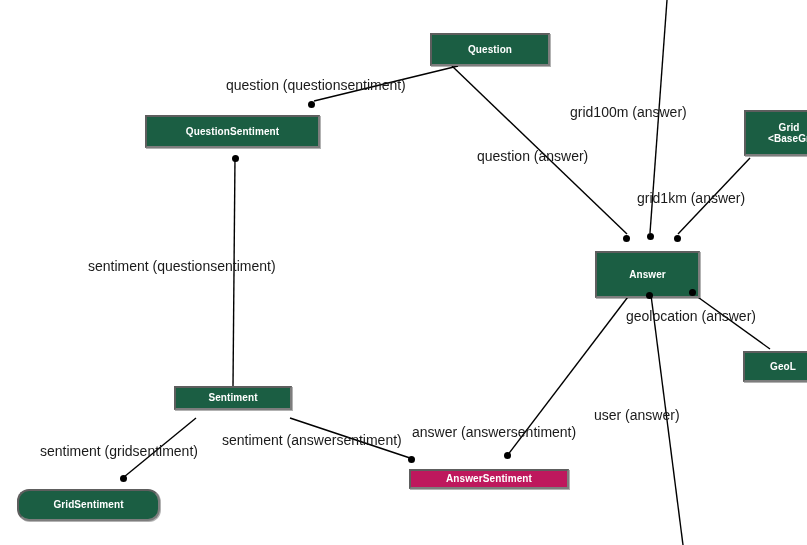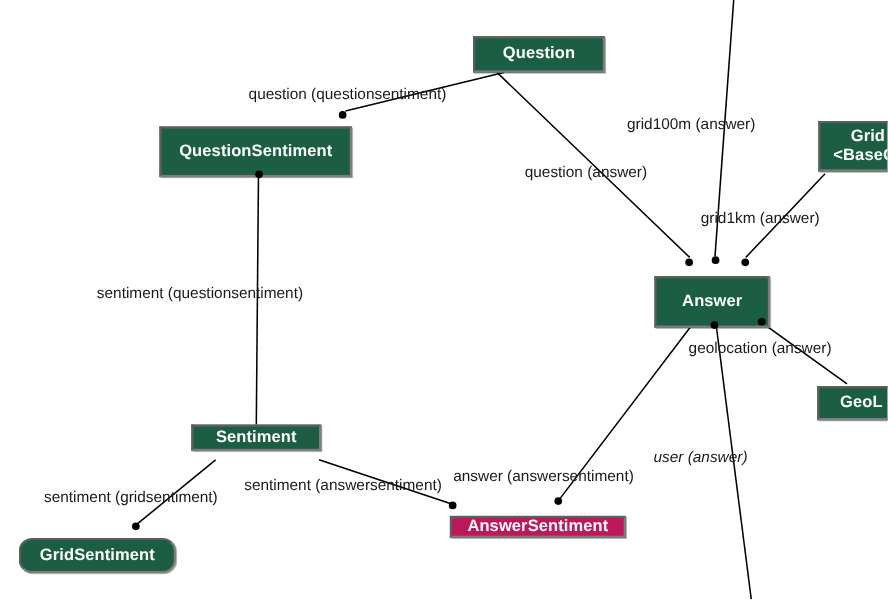--- a/index.html
+++ b/index.html
@@ -28,21 +28,21 @@
     pointer-events: none;
   }
   .node {
     position: absolute;
     box-sizing: border-box;
     background: #1b5e43;
     border: 2px solid #7d7d7d;
     border-top-color: #5e5e5e;
     border-left-color: #5e5e5e;
     color: #ffffff;
-    font-size: 15px;
+    font-size: 10px;
     font-weight: bold;
     font-family: "Liberation Sans", sans-serif;
     display: flex;
     align-items: center;
     justify-content: center;
     text-align: center;
     line-height: 1.12;
     white-space: pre;
     letter-spacing: 0.1px;
     box-shadow: 1px 1px 0 rgba(0,0,0,0.30);
@@ -74,40 +74,40 @@
       <line x1="290" y1="418" x2="410" y2="458" stroke="#000000" stroke-width="1.4"></line>
       <line x1="507" y1="456" x2="637" y2="285" stroke="#000000" stroke-width="1.4"></line>
       <line x1="452" y1="66" x2="627" y2="234" stroke="#000000" stroke-width="1.4"></line>
       <line x1="667" y1="0" x2="650" y2="233" stroke="#000000" stroke-width="1.4"></line>
       <line x1="750" y1="158" x2="678" y2="234" stroke="#000000" stroke-width="1.4"></line>
       <line x1="688" y1="290" x2="770" y2="349" stroke="#000000" stroke-width="1.4"></line>
       <line x1="651" y1="295" x2="683" y2="545" stroke="#000000" stroke-width="1.4"></line>
     </svg>
   <div id="node-layer">
       <div class="node" style="left: 430px; top: 33px; width: 120px; height: 33px; background: rgb(27, 94, 67); color: rgb(255, 255, 255);">Question</div>
-      <div class="node" style="left: 145px; top: 115px; width: 175px; height: 46px; background: rgb(27, 94, 67); color: rgb(255, 255, 255);">QuestionSentiment</div>
+      <div class="node" style="left: 145px; top: 115px; width: 175px; height: 33px; background: rgb(27, 94, 67); color: rgb(255, 255, 255);">QuestionSentiment</div>
       <div class="node" style="left: 174px; top: 386px; width: 118px; height: 24px; background: rgb(27, 94, 67); color: rgb(255, 255, 255);">Sentiment</div>
       <div class="node" style="left: 17px; top: 489px; width: 143px; height: 32px; background: rgb(27, 94, 67); color: rgb(255, 255, 255); border-radius: 12px;">GridSentiment</div>
       <div class="node" style="left: 409px; top: 469px; width: 160px; height: 20px; background: #be185d; color: rgb(255, 255, 255);">AnswerSentiment</div>
       <div class="node" style="left: 595px; top: 251px; width: 105px; height: 47px; background: rgb(27, 94, 67); color: rgb(255, 255, 255);">Answer</div>
       <div class="node" style="left: 744px; top: 110px; width: 90px; height: 46px; background: rgb(27, 94, 67); color: rgb(255, 255, 255);">Grid
 &lt;BaseGr</div>
       <div class="node" style="left: 743px; top: 351px; width: 80px; height: 31px; background: rgb(27, 94, 67); color: rgb(255, 255, 255);">GeoL</div>
     </div>
   <div id="label-layer">
       <div class="edge-label" style="left: 226px; top: 78px; color: rgb(26, 26, 26);">question (questionsentiment)</div>
       <div class="edge-label" style="left: 88px; top: 259px; color: rgb(26, 26, 26);">sentiment (questionsentiment)</div>
       <div class="edge-label" style="left: 40px; top: 444px; color: rgb(26, 26, 26);">sentiment (gridsentiment)</div>
       <div class="edge-label" style="left: 222px; top: 433px; color: rgb(26, 26, 26);">sentiment (answersentiment)</div>
       <div class="edge-label" style="left: 412px; top: 394px; color: rgb(26, 26, 26); margin-top: 31px;">answer (answersentiment)</div>
       <div class="edge-label" style="left: 477px; top: 149px; color: rgb(26, 26, 26);">question (answer)</div>
       <div class="edge-label" style="left: 570px; top: 105px; color: rgb(26, 26, 26);">grid100m (answer)</div>
       <div class="edge-label" style="left: 637px; top: 191px; color: rgb(26, 26, 26);">grid1km (answer)</div>
       <div class="edge-label" style="left: 626px; top: 309px; color: rgb(26, 26, 26);">geolocation (answer)</div>
-      <div class="edge-label" style="left: 594px; top: 408px; color: rgb(26, 26, 26); font-style: italic;">user (answer)</div>
+      <div class="edge-label" style="left: 594px; top: 408px; color: rgb(26, 26, 26);">user (answer)</div>
     </div>
   <div id="dot-layer">
       <div class="dot" style="left: 307.5px; top: 100.5px; width: 7px; height: 7px; background: rgb(0, 0, 0);"></div>
       <div class="dot" style="left: 231.5px; top: 154.5px; width: 7px; height: 7px; background: rgb(0, 0, 0);"></div>
       <div class="dot" style="left: 119.5px; top: 474.5px; width: 7px; height: 7px; background: rgb(0, 0, 0);"></div>
       <div class="dot" style="left: 407.5px; top: 455.5px; width: 7px; height: 7px; background: rgb(0, 0, 0);"></div>
       <div class="dot" style="left: 503.5px; top: 451.5px; width: 7px; height: 7px; background: rgb(0, 0, 0);"></div>
       <div class="dot" style="left: 622.5px; top: 234.5px; width: 7px; height: 7px; background: rgb(0, 0, 0);"></div>
       <div class="dot" style="left: 646.5px; top: 232.5px; width: 7px; height: 7px; background: rgb(0, 0, 0);"></div>
       <div class="dot" style="left: 673.5px; top: 234.5px; width: 7px; height: 7px; background: rgb(0, 0, 0);"></div>

